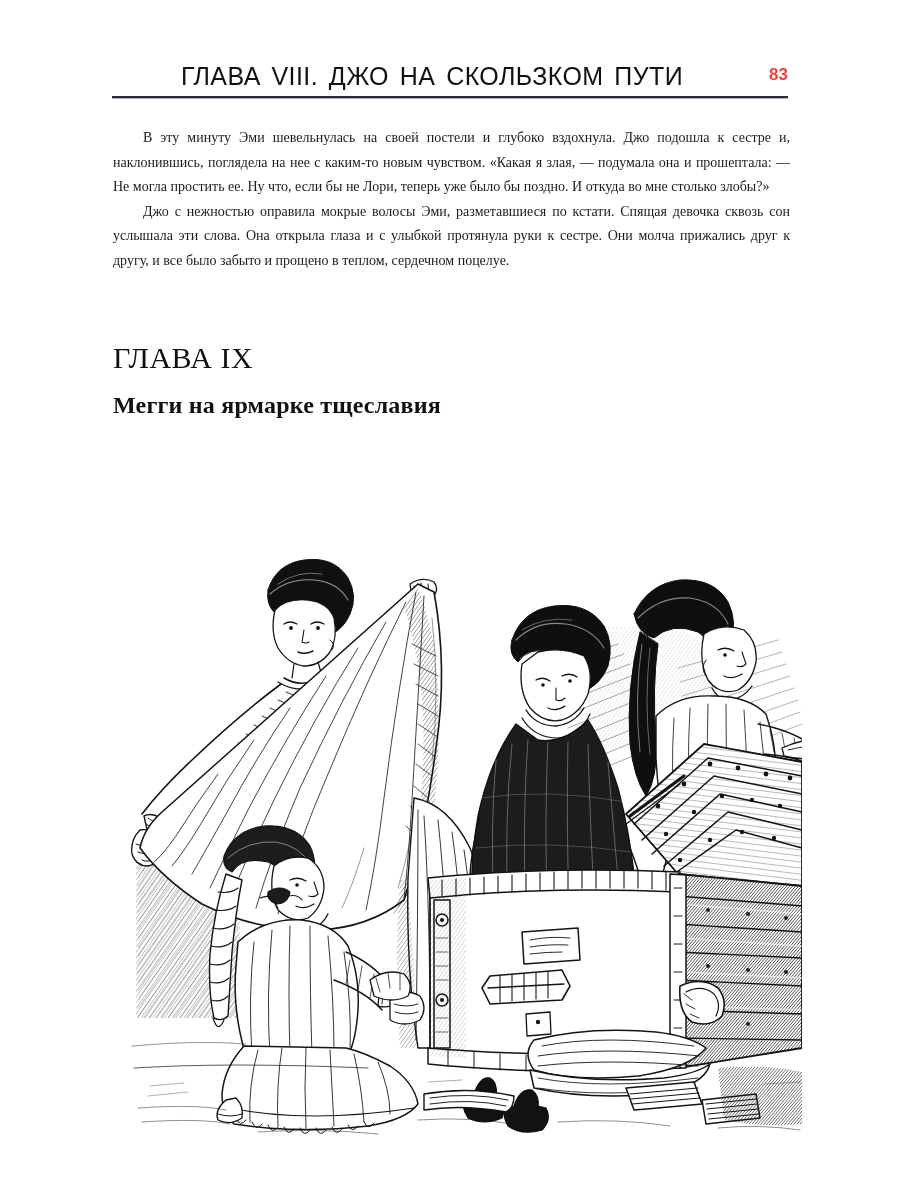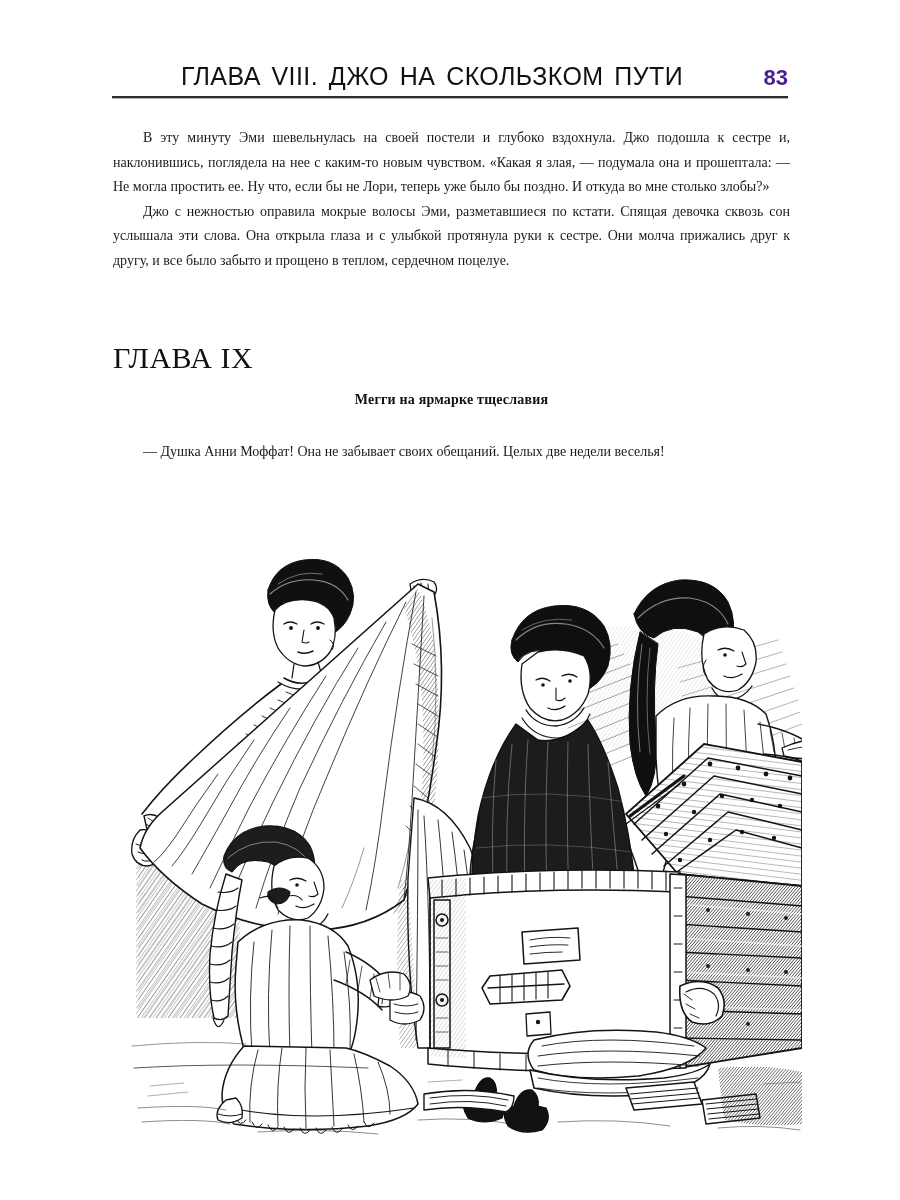--- a/index.html
+++ b/index.html
@@ -43,23 +43,23 @@
     letter-spacing: 0.4px;
     word-spacing: 3.5px;
     color: #111;
     white-space: nowrap;
   }
   .running-head-folio {
     position: absolute;
     right: 0;
     top: 3px;
     font-family: "Liberation Sans", "DejaVu Sans", sans-serif;
-    font-size: 22px;
+    font-size: 17px;
     font-weight: 700;
-    color: #4c1d95;
+    color: #ef4444;
   }
   .head-rule {
     position: absolute;
     left: 112px;
     top: 96px;
     width: 676px;
     height: 3px;
     background: linear-gradient(to bottom, #2b2b33 0%, #2b2b33 62%, #9a9aa2 62%, #c9c9ce 100%);
   }
 
@@ -92,22 +92,22 @@
     font-size: 30px;
     line-height: 34px;
     letter-spacing: 0.5px;
     color: #111;
   }
   .chapter-subtitle {
     position: absolute;
     left: 113px;
     top: 392px;
     width: 677px;
-    text-align: center;
-    font-size: 14px;
+    text-align: left;
+    font-size: 24px;
     font-weight: 700;
     letter-spacing: 0.2px;
     color: #111;
   }
 
   .text-block-2 {
     position: absolute;
     left: 113px;
     top: 440px;
     width: 677px;
@@ -138,21 +138,20 @@
     <p class="para">В эту минуту Эми шевельнулась на своей постели и глубоко вздохнула. Джо подошла к сестре и, наклонившись, поглядела на нее с каким-то новым чувством. «Какая я злая, — подумала она и прошептала: — Не могла простить ее. Ну что, если бы не Лори, теперь уже было бы поздно. И откуда во мне столько злобы?»</p>
     <p class="para">Джо с нежностью оправила мокрые волосы Эми, разметавшиеся по кстати. Спящая девочка сквозь сон услышала эти слова. Она открыла глаза и с улыбкой протянула руки к сестре. Они молча прижались друг к другу, и все было забыто и прощено в теплом, сердечном поцелуе.</p>
   </div>
 
   <div class="chapter-head">
     <div class="chapter-title">ГЛАВА IX</div>
   </div>
   <div class="chapter-subtitle">Мегги на ярмарке тщеславия</div>
 
   <div class="text-block-2">
-    <p class="para">— Душка Анни Моффат! Она не забывает своих обещаний. Целых две недели веселья!</p>
   </div>
 
   <div class="illustration">
     <svg viewBox="0 0 684 596" preserveAspectRatio="xMidYMid meet">
       <defs>
         <pattern id="hatch" width="5" height="5" patternUnits="userSpaceOnUse" patternTransform="rotate(35)">
           <line x1="0" y1="0" x2="0" y2="5" stroke="#1a1a1a" stroke-width="1.25"></line>
         </pattern>
         <pattern id="hatchFine" width="3.2" height="3.2" patternUnits="userSpaceOnUse" patternTransform="rotate(35)">
           <line x1="0" y1="0" x2="0" y2="3.2" stroke="#1a1a1a" stroke-width="1"></line>

